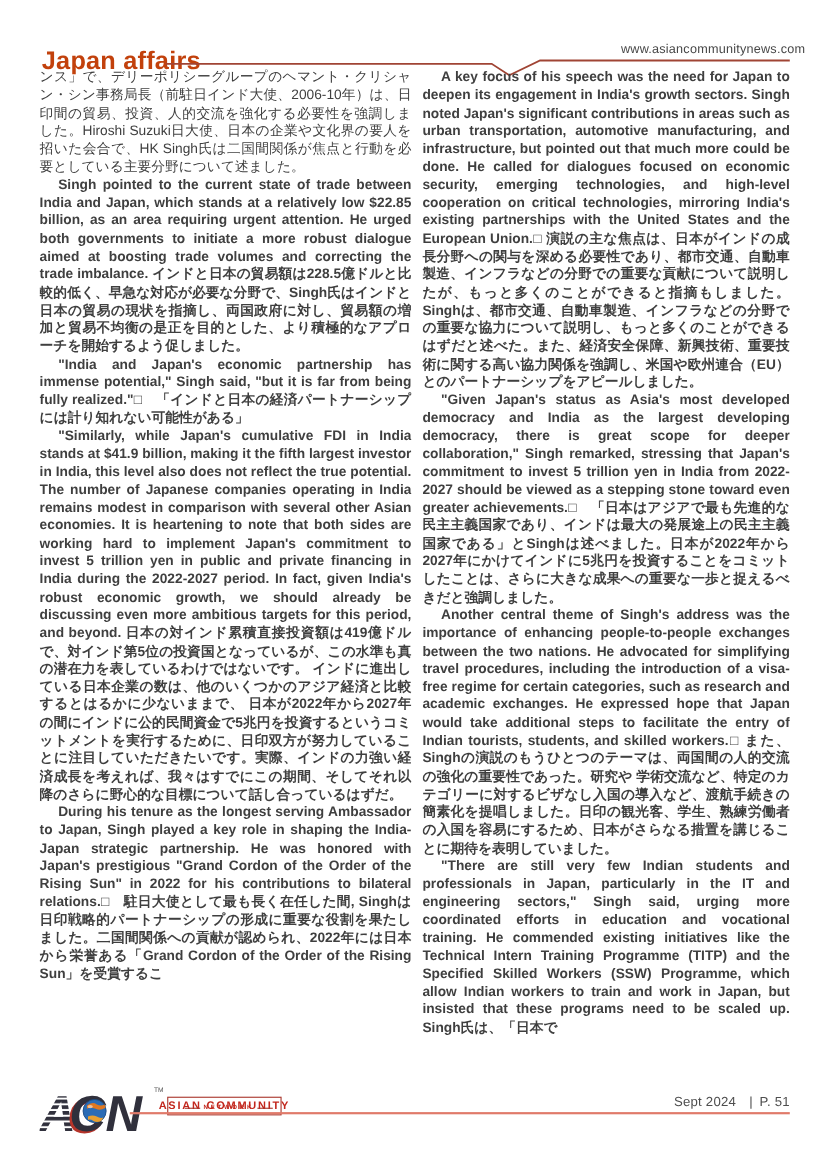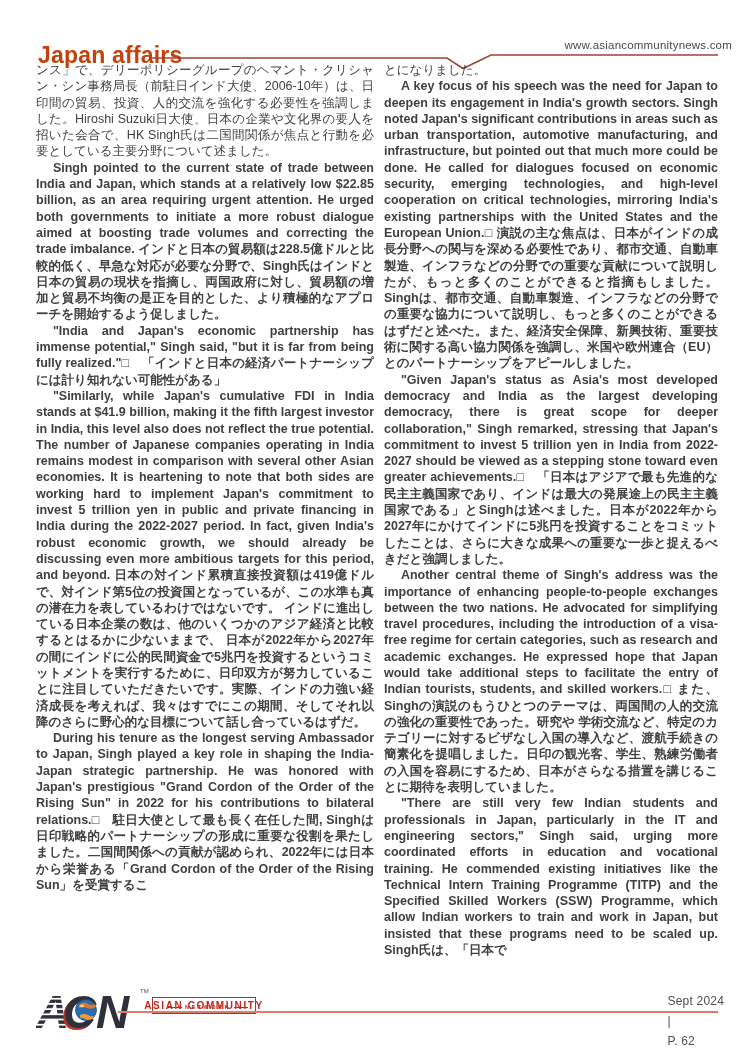--- a/index.html
+++ b/index.html
@@ -53,21 +53,21 @@
     font-size:5.5px;font-weight:bold;color:var(--logo_red,#c2271d);
     letter-spacing:2.5px;white-space:nowrap;
   }
   .footer-rule{
     position:absolute;left:118px;top:1011px;width:600px;height:2px;
     background:var(--footer_line,#e07a6a);
   }
   .folio{
     position:absolute;right:30px;top:994px;
     font-size:12px;color:#4e4e4e;letter-spacing:.2px;
-    display:flex;gap:6px;align-items:baseline;flex-direction:column;
+    display:flex;gap:6px;align-items:baseline;
   }
   .folio .sep{margin-left:6px;}
 </style>
 </head>
 <body>
 
 <div class="page">
 
   <div class="masthead-title">Japan affairs</div>
   <svg class="header-rule" viewBox="0 0 748 80" xmlns="http://www.w3.org/2000/svg">
@@ -76,21 +76,20 @@
   <div class="website">www.asiancommunitynews.com</div>
 
   <div class="col col-left">
       <p class="para">ンス」で、デリーポリシーグループのヘマント・クリシャン・シン事務局長（前駐日インド大使、2006-10年）は、日印間の貿易、投資、人的交流を強化する必要性を強調しました。Hiroshi Suzuki日大使、日本の企業や文化界の要人を招いた会合で、HK Singh氏は二国間関係が焦点と行動を必要としている主要分野について述ました。</p>
       <p class="para indent">Singh pointed to the current state of trade between India and Japan, which stands at a relatively low $22.85 billion, as an area requiring urgent attention. He urged both governments to initiate a more robust dialogue aimed at boosting trade volumes and correcting the trade imbalance. インドと日本の貿易額は228.5億ドルと比較的低く、早急な対応が必要な分野で、Singh氏はインドと日本の貿易の現状を指摘し、両国政府に対し、貿易額の増加と貿易不均衡の是正を目的とした、より積極的なアプローチを開始するよう促しました。</p>
       <p class="para indent">"India and Japan's economic partnership has immense potential," Singh said, "but it is far from being fully realized."□　「インドと日本の経済パートナーシップには計り知れない可能性がある」</p>
       <p class="para indent">"Similarly, while Japan's cumulative FDI in India stands at $41.9 billion, making it the fifth largest investor in India, this level also does not reflect the true potential. The number of Japanese companies operating in India remains modest in comparison with several other Asian economies.  It is heartening to note that both sides are working hard to implement Japan's commitment to invest 5 trillion yen in public and private financing in India during the 2022-2027 period. In fact, given India's robust economic growth, we should already be discussing even more ambitious targets for this period, and beyond. 日本の対インド累積直接投資額は419億ドルで、対インド第5位の投資国となっているが、この水準も真の潜在力を表しているわけではないです。 インドに進出している日本企業の数は、他のいくつかのアジア経済と比較するとはるかに少ないままで、 日本が2022年から2027年の間にインドに公的民間資金で5兆円を投資するというコミットメントを実行するために、日印双方が努力していることに注目していただきたいです。実際、インドの力強い経済成長を考えれば、我々はすでにこの期間、そしてそれ以降のさらに野心的な目標について話し合っているはずだ。</p>
       <p class="para indent">During his tenure as the longest serving Ambassador to Japan, Singh played a key role in shaping the India-Japan strategic partnership. He was honored with Japan's prestigious "Grand Cordon of the Order of the Rising Sun" in 2022 for his contributions to bilateral relations.□　駐日大使として最も長く在任した間, Singhは日印戦略的パートナーシップの形成に重要な役割を果たしました。二国間関係への貢献が認められ、2022年には日本から栄誉ある「Grand Cordon of the Order of the Rising Sun」を受賞するこ</p>
     </div>
   <div class="col col-right">
-      <p class="para">とになりました。</p>
       <p class="para indent">A key focus of his speech was the need for Japan to deepen its engagement in India's growth sectors. Singh noted Japan's significant contributions in areas such as urban transportation, automotive manufacturing, and infrastructure, but pointed out that much more could be done. He called for dialogues focused on economic security, emerging technologies, and high-level cooperation on critical technologies, mirroring India's existing partnerships with the United States and the European Union.□ 演説の主な焦点は、日本がインドの成長分野への関与を深める必要性であり、都市交通、自動車製造、インフラなどの分野での重要な貢献について説明したが、もっと多くのことができると指摘もしました。Singhは、都市交通、自動車製造、インフラなどの分野での重要な協力について説明し、もっと多くのことができるはずだと述べた。また、経済安全保障、新興技術、重要技術に関する高い協力関係を強調し、米国や欧州連合（EU）とのパートナーシップをアピールしました。</p>
       <p class="para indent">"Given Japan's status as Asia's most developed democracy and India as the largest developing democracy, there is great scope for deeper collaboration," Singh remarked, stressing that Japan's commitment to invest 5 trillion yen in India from 2022-2027 should be viewed as a stepping stone toward even greater achievements.□　「日本はアジアで最も先進的な民主主義国家であり、インドは最大の発展途上の民主主義国家である」とSinghは述べました。日本が2022年から2027年にかけてインドに5兆円を投資することをコミットしたことは、さらに大きな成果への重要な一歩と捉えるべきだと強調しました。</p>
       <p class="para indent">Another central theme of Singh's address was the importance of enhancing people-to-people exchanges between the two nations. He advocated for simplifying travel procedures, including the introduction of a visa-free regime for certain categories, such as research and academic exchanges. He expressed hope that Japan would take additional steps to facilitate the entry of Indian tourists, students, and skilled workers.□ また、Singhの演説のもうひとつのテーマは、両国間の人的交流の強化の重要性であった。研究や 学術交流など、特定のカテゴリーに対するビザなし入国の導入など、渡航手続きの簡素化を提唱しました。日印の観光客、学生、熟練労働者の入国を容易にするため、日本がさらなる措置を講じることに期待を表明していました。</p>
       <p class="para indent">"There are still very few Indian students and professionals in Japan, particularly in the IT and engineering sectors," Singh said, urging more coordinated efforts in education and vocational training. He commended existing initiatives like the Technical Intern Training Programme (TITP) and the Specified Skilled Workers (SSW) Programme, which allow Indian workers to train and work in Japan, but insisted that these programs need to be scaled up. Singh氏は、「日本で</p>
     </div>
 
   <svg class="acn-logo" width="118" height="52" viewBox="0 0 118 52" xmlns="http://www.w3.org/2000/svg">
     <defs>
       <pattern id="stripeA" width="8" height="5.2" patternUnits="userSpaceOnUse">
         <rect width="8" height="3.4" y="0" fill="#30303c"></rect>
@@ -118,16 +117,16 @@
     <span class="dash"></span>
     <span>NETWORK</span>
     <span class="dash"></span>
   </div>
 
   <div class="footer-rule"></div>
 
   <div class="folio">
     <span>Sept 2024</span>
     <span class="sep">|</span>
-    <span>P. 62</span>
+    <span>P. 51</span>
   </div>
 
 </div>
 
 </body></html>

